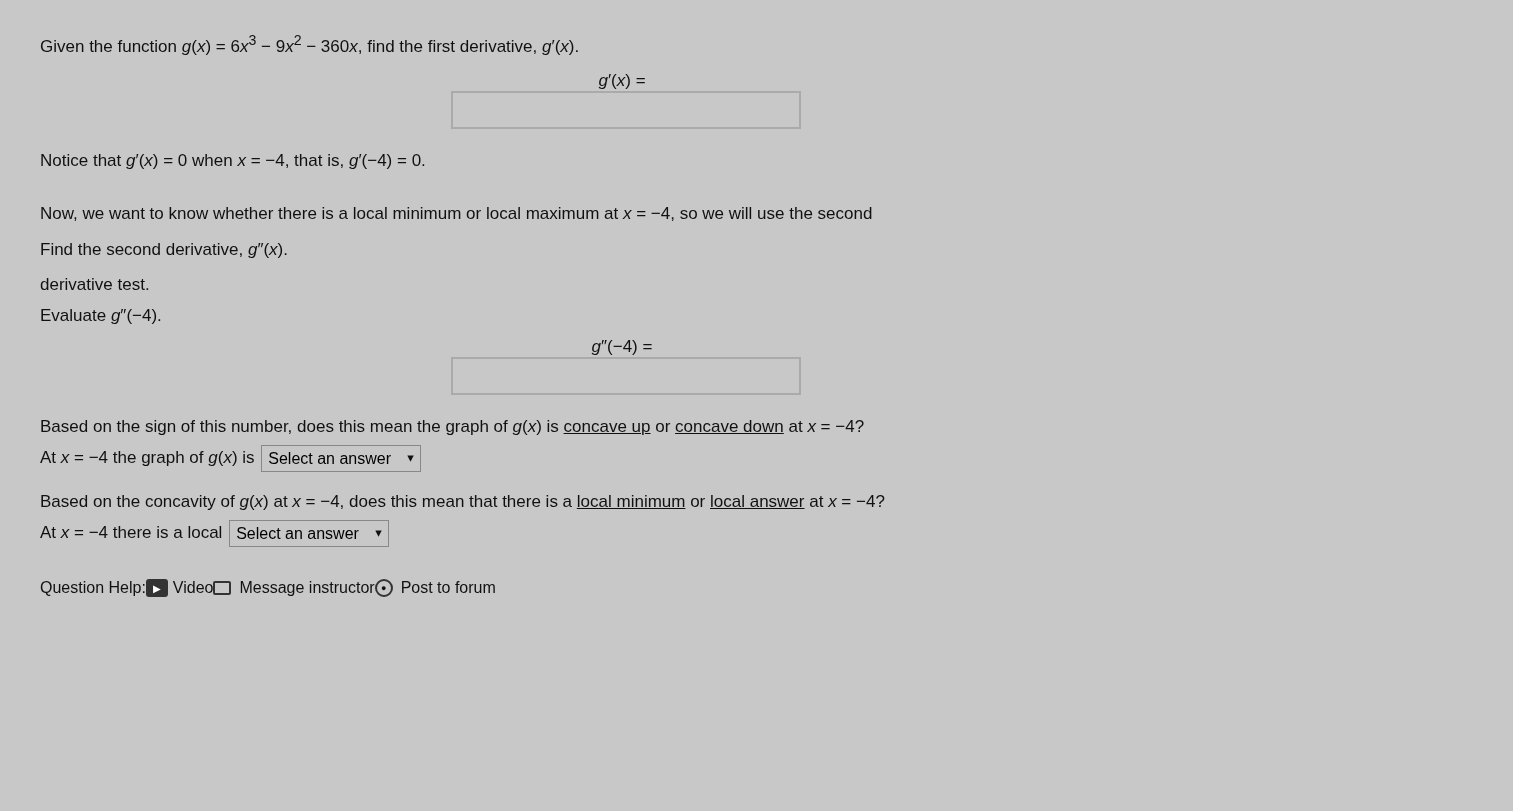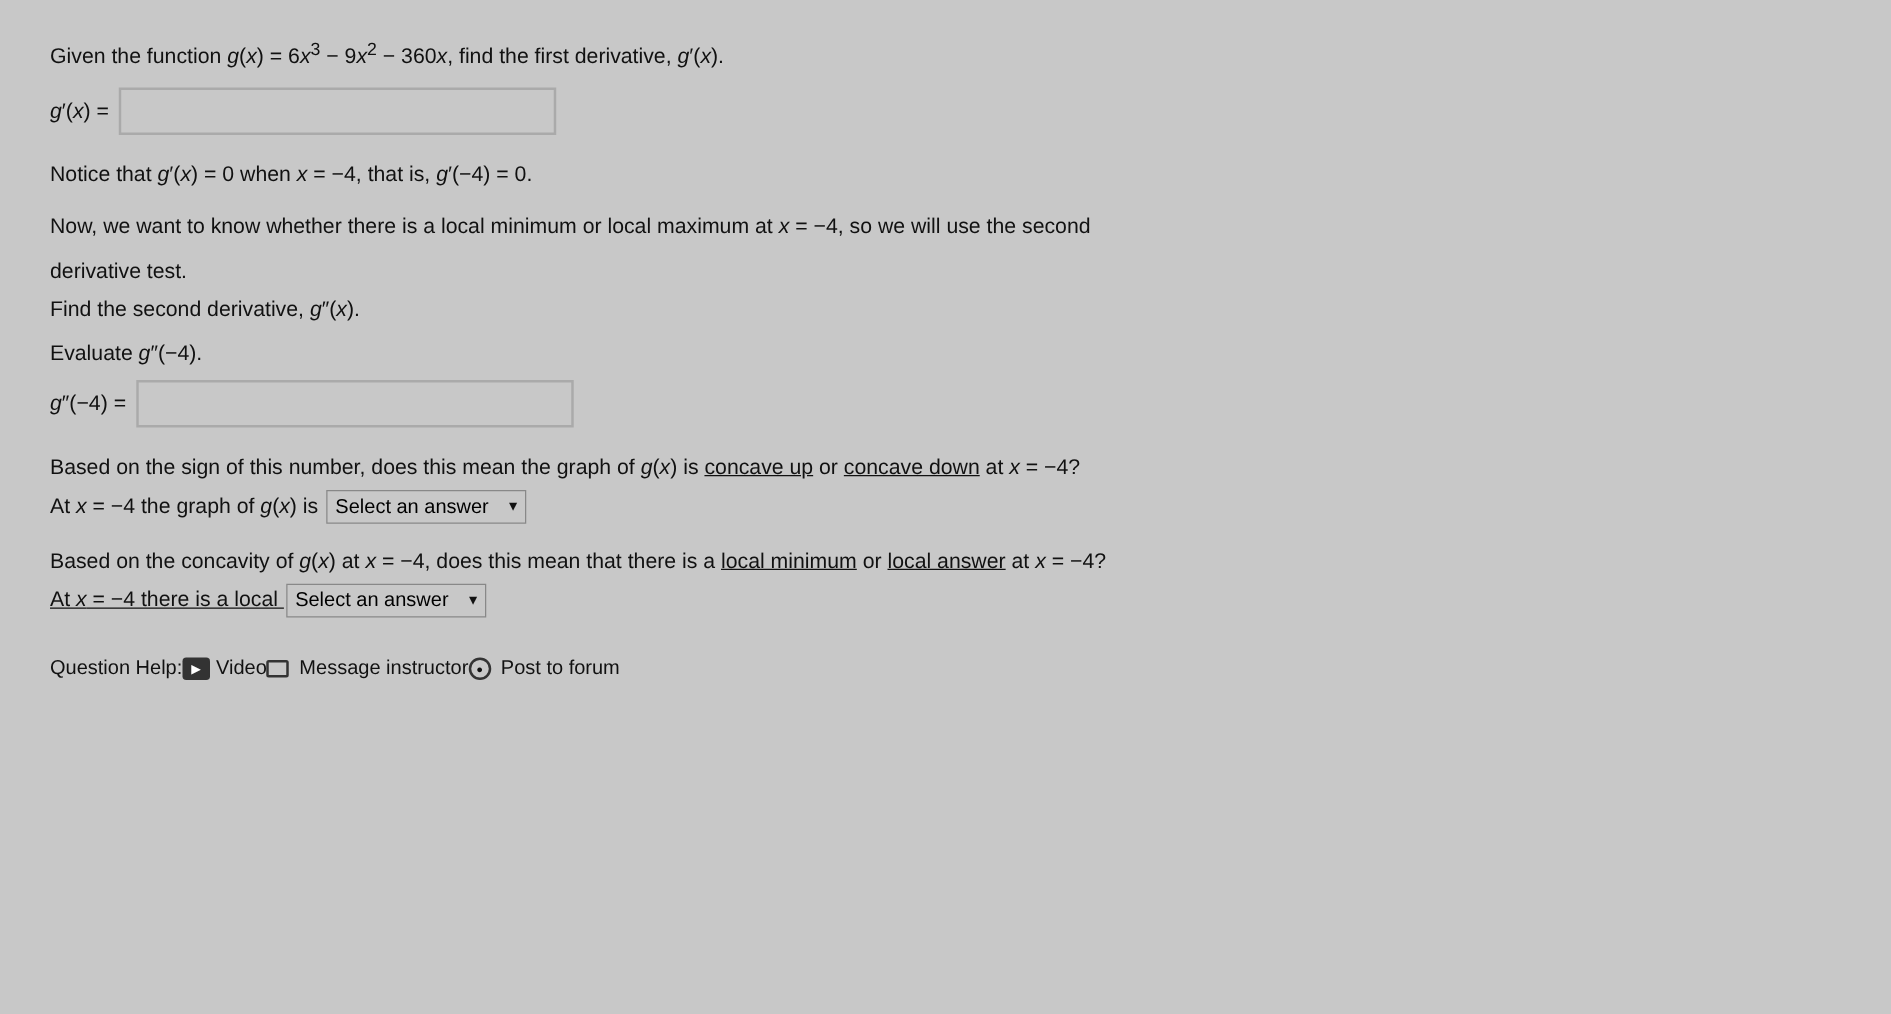--- a/index.html
+++ b/index.html
@@ -29,20 +29,21 @@
       font-size: 17px;
       margin-bottom: 12px;
       line-height: 1.5;
     }
 
     .input-row {
       display: flex;
       align-items: center;
       margin-bottom: 18px;
       font-size: 17px;
+      flex-direction: column;
     }
 
     .input-label {
       font-size: 17px;
       margin-right: 8px;
       white-space: nowrap;
     }
 
     .answer-input {
       border: 2px solid #aaa;
@@ -116,32 +117,32 @@
 
   <div class="question-text">
     Given the function <em>g</em>(<em>x</em>) = 6<em>x</em><sup>3</sup> − 9<em>x</em><sup>2</sup> − 360<em>x</em>, find the first derivative, <em>g</em>′(<em>x</em>).
   </div>
 
   <div class="input-row">
     <span class="input-label"><em>g</em>′(<em>x</em>) =</span>
     <input class="answer-input" type="text" value="" style="">
   </div>
 
-  <div class="section-text" style="margin-bottom:14px;">
+  <div class="section-text" style="margin-bottom:26px;">
     Notice that <em>g</em>′(<em>x</em>) = 0 when <em>x</em> = −4, that is, <em>g</em>′(−4) = 0.
   </div>
 
   <div class="section-text">
     Now, we want to know whether there is a local minimum or local maximum at <em>x</em> = −4, so we will use the second
   </div>
+  <div class="section-text" style="margin-bottom:8px;">
+    Find the second derivative, <em>g</em>″(<em>x</em>).
+  </div>
   <div class="section-text" style="margin-bottom:4px;">
     derivative test.
-  </div>
-  <div class="section-text" style="margin-bottom:8px;">
-    Find the second derivative, <em>g</em>″(<em>x</em>).
   </div>
 
 
   <div class="section-text" style="margin-bottom:8px;">
     Evaluate <em>g</em>″(−4).
   </div>
 
   <div class="input-row">
     <span class="input-label"><em>g</em>″(−4) =</span>
     <input class="answer-input" type="text" value="" style="">
@@ -157,21 +158,21 @@
         <option>Select an answer</option>
         <option>concave up</option>
         <option>concave down</option>
       </select>
     </span>
   </div>
 
   <div class="section-text" style="margin-bottom:4px;">
     Based on the concavity of <em>g</em>(<em>x</em>) at <em>x</em> = −4, does this mean that there is a <span class="underline">local minimum</span> or <span class="underline">local answer</span> at <em>x</em> = −4?
   </div>
-  <div class="section-text" style="margin-bottom:32px;text-decoration:underline;">
+  <div class="section-text" style="margin-bottom:32px;">
     At <em>x</em> = −4 there is a local
     <span class="inline-select-wrapper">
       <select>
         <option>Select an answer</option>
         <option>local minimum</option>
         <option>local maximum</option>
       </select>
     </span>
   </div>
 

